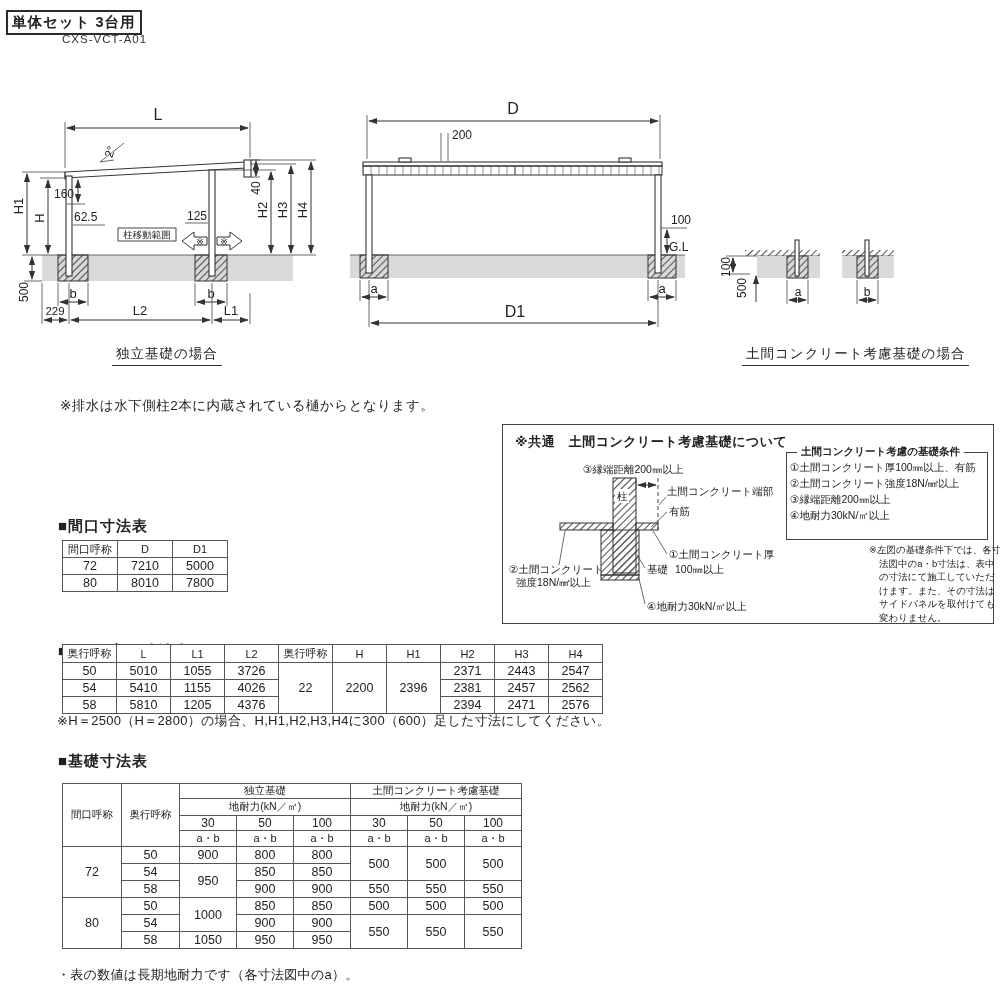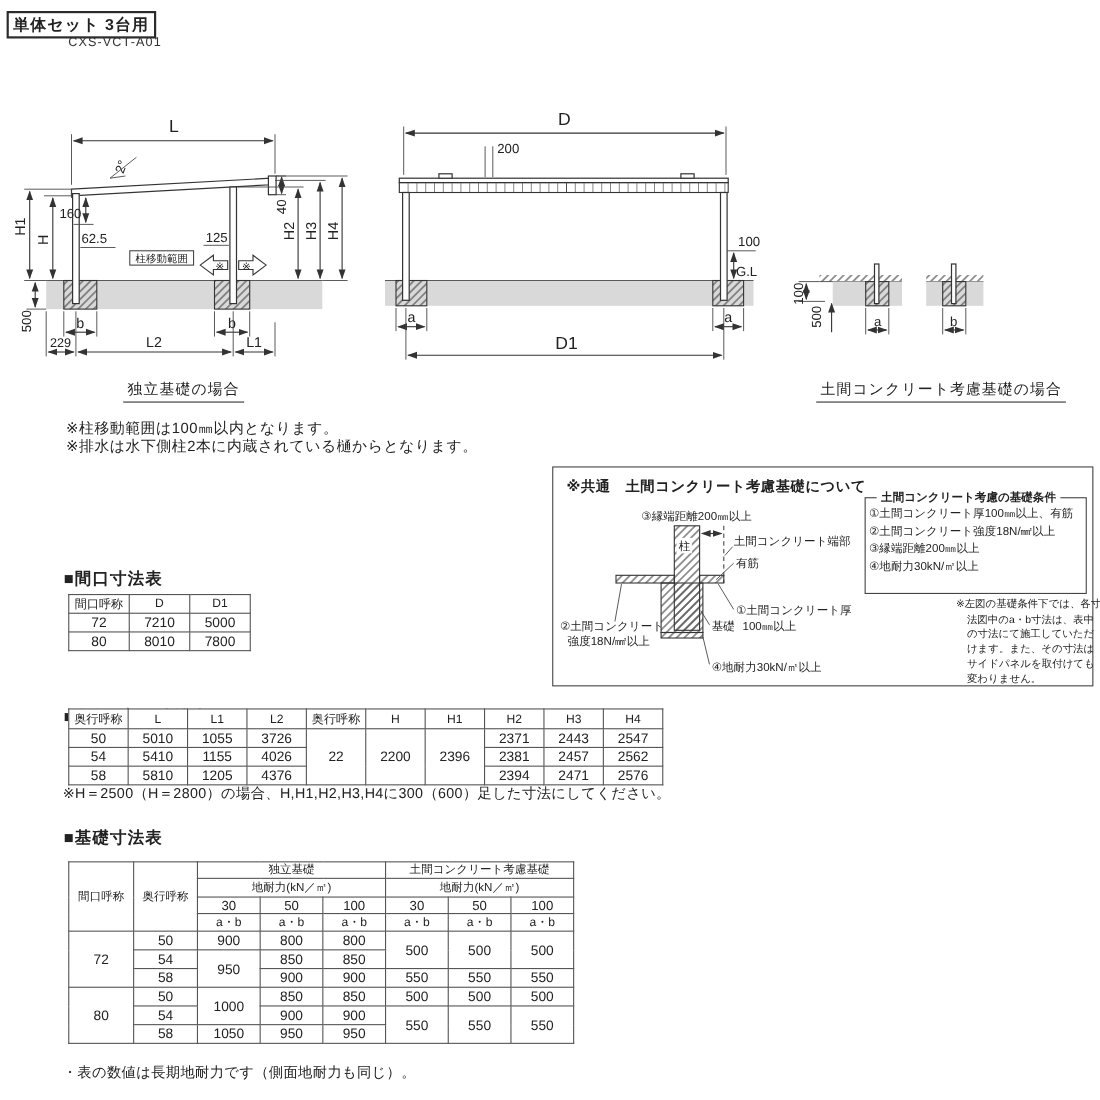--- a/index.html
+++ b/index.html
@@ -240,21 +240,20 @@
       <line class="dim" x1="69" y1="70" x2="86" y2="70" marker-start="url(#arr)" marker-end="url(#arr)"></line>
       <text class="lbl" x="78" y="66" text-anchor="middle">a</text>
       <line class="ext" x1="137" y1="50" x2="137" y2="74"></line>
       <line class="ext" x1="158" y1="50" x2="158" y2="74"></line>
       <line class="dim" x1="139" y1="70" x2="156" y2="70" marker-start="url(#arr)" marker-end="url(#arr)"></line>
       <text class="lbl" x="147" y="66" text-anchor="middle">b</text>
     </g>
   </svg>
   <div class="abs caption" style="left:742px;top:345px;">土間コンクリート考慮基礎の場合</div>
 
-  <div class="abs note-line" style="left:60px;top:381px;">※柱移動範囲は100㎜以内となります。</div>
   <div class="abs note-line" style="left:60px;top:397px;">※排水は水下側柱2本に内蔵されている樋からとなります。</div>
 
   <div class="abs" id="common-box">
     <div class="abs" id="common-box-title">※共通　土間コンクリート考慮基礎について</div>
 
     <svg class="abs" style="left:0;top:30px;" width="280" height="168" viewBox="0 0 280 168">
       <g>
 
         <rect x="57" y="68" width="53" height="7" fill="url(#hatch)" stroke="#333" stroke-width="1"></rect>
         <rect x="133" y="68" width="22" height="7" fill="url(#hatch)" stroke="#333" stroke-width="1"></rect>
@@ -447,15 +446,15 @@
     </tr>
     <tr>
       <td>58</td>
       <td>1050</td>
       <td>950</td>
       <td>950</td>
     </tr>
   </tbody>
     </table>
 
-  <div class="abs small-note" style="left:57px;top:966px;">・表の数値は長期地耐力です（側面地耐力も同じ）。</div>
+  <div class="abs small-note" style="left:57px;top:966px;">・表の数値は長期地耐力です（各寸法図中のa）。</div>
 
 </div>
 
 </body></html>

